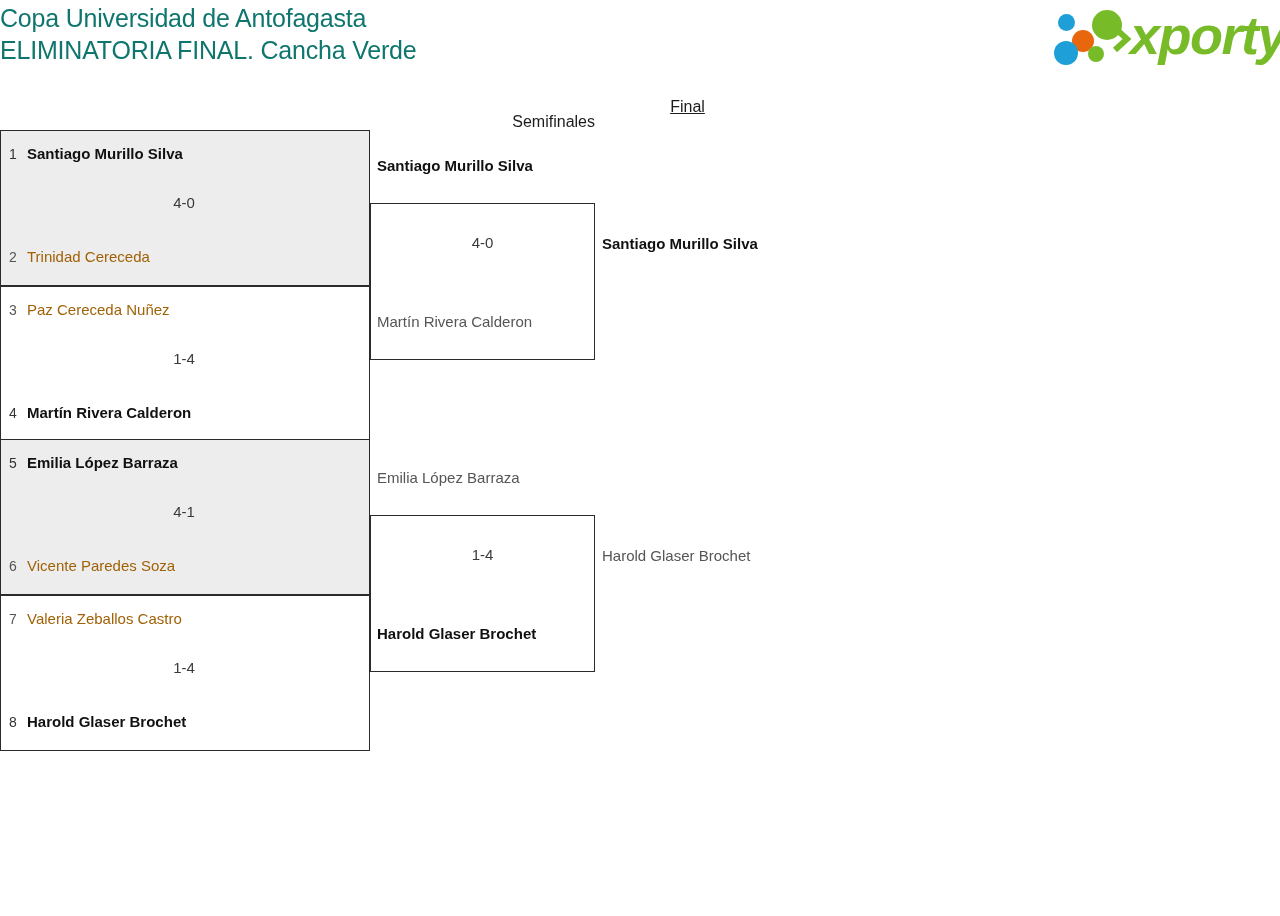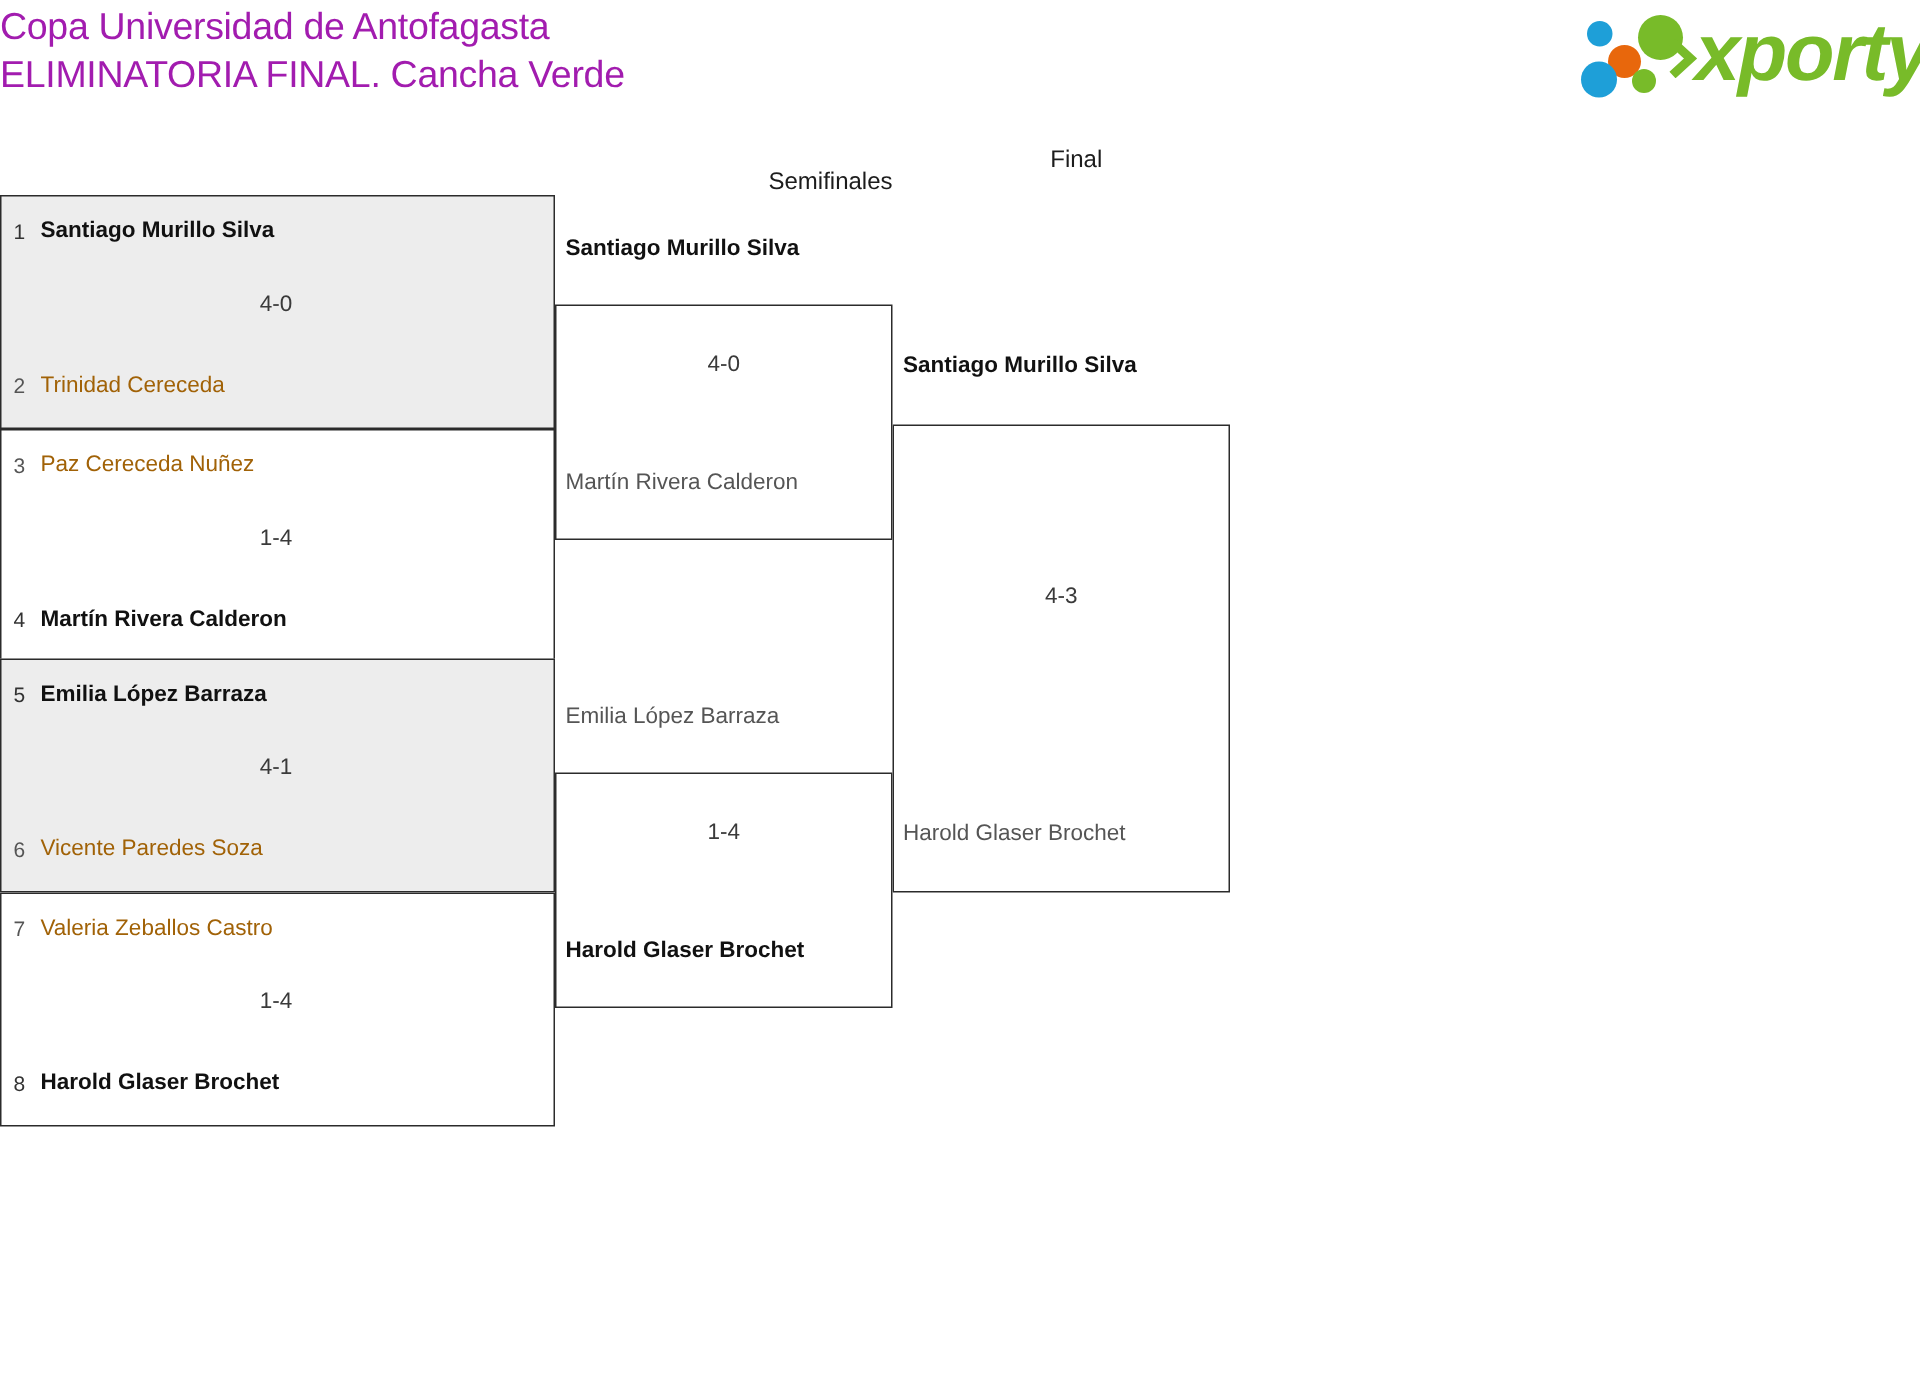--- a/index.html
+++ b/index.html
@@ -16,21 +16,21 @@
   
   .title-block {
     position: absolute;
     left: 0px; top: 2px;
     width: 900px;
   }
   .title-line {
     font-size: 25px;
     line-height: 32px;
     font-weight: 400;
-    color: #a21caf;
+    color: #0f766e;
     letter-spacing: -0.2px;
     white-space: nowrap;
   }
 
   
   .logo {
     position: absolute;
     right: 6px; top: 6px;
     width: 228px; height: 60px; font-style: italic;
   }
@@ -56,21 +56,21 @@
   .round-head {
     position: absolute;
     font-size: 16px;
     line-height: 20px;
     color: #1c1c1c;
     text-align: center;
     font-weight: 400;
   }
   .round-head.r1 { left: 0px;   top: 97px; width: 370px; }
   .round-head.r2 { left: 370px; top: 112px; width: 225px; text-align: right; }
-  .round-head.r3 { left: 605px; top: 97px; width: 225px; }
+  .round-head.r3 { left: 575px; top: 97px; width: 225px; text-decoration: underline; }
 
   
   .bracket { position: absolute; left: 0; top: 0; width: 1280px; height: 916px; }
 
   .match {
     position: absolute;
     border: 1px solid #2b2b2b;
   }
   .match.shaded { background: #ededed; }
   .match.plain  { background: #ffffff; }
@@ -238,20 +238,17 @@
     </div>
     <div class="namelabel winner nl-s1a">Santiago Murillo Silva</div>
     <div class="namelabel loser  nl-s1b">Martín Rivera Calderon</div>
 
     <div class="match m-r2 s2 plain">
       <div class="score">1-4</div>
     </div>
     <div class="namelabel loser  nl-s2a">Emilia López Barraza</div>
     <div class="namelabel winner nl-s2b">Harold Glaser Brochet</div>
 
-    <div class="match m-r3 plain">
-      <div class="score">4-3</div>
-    </div>
     <div class="namelabel winner nl-f-a">Santiago Murillo Silva</div>
     <div class="namelabel loser  nl-f-b">Harold Glaser Brochet</div>
 
   </div>
 </div>
 
 </body></html>

